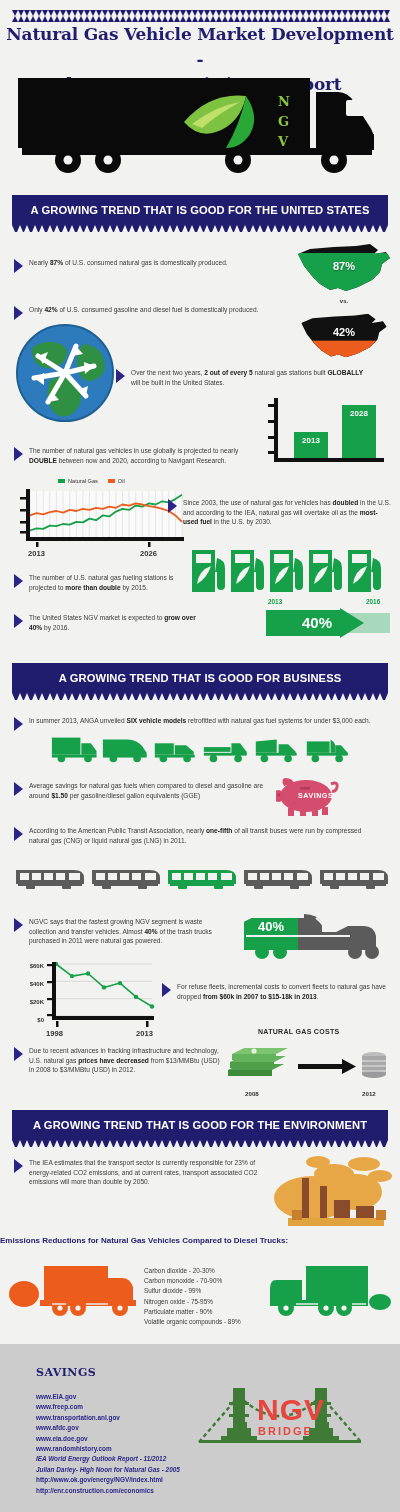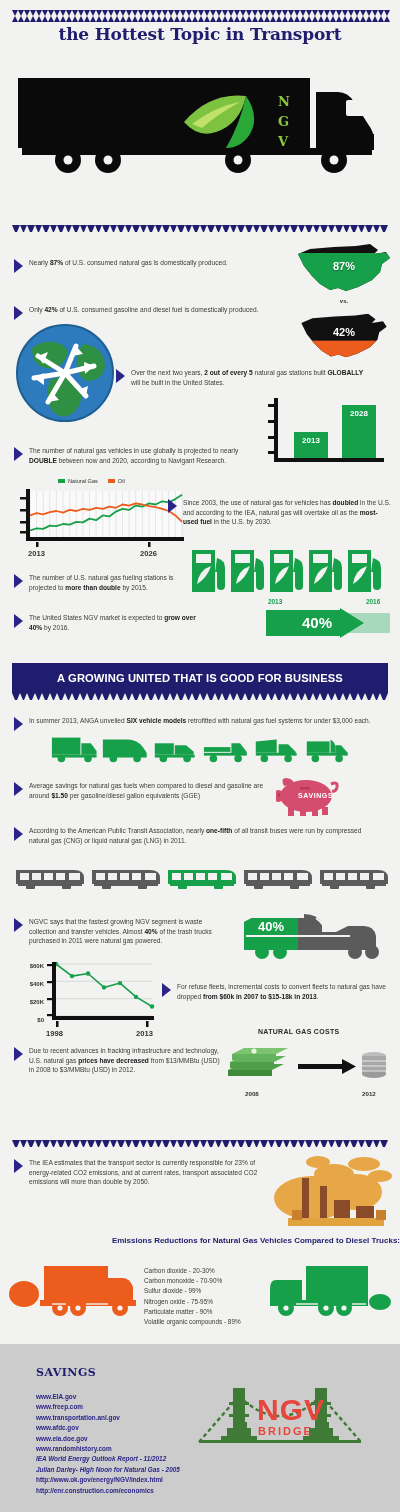--- a/index.html
+++ b/index.html
@@ -126,21 +126,21 @@
 
   
   .moneyrow { position: absolute; }
   .ngc-title {
     position: absolute; font-size: 7px; font-weight: bold; color: #2a2a2a; letter-spacing: .3px;
   }
   .yrlab { position: absolute; font-size: 6.2px; font-weight: bold; color: #333; }
 
   
   .emtitle {
-    position: absolute; width: 100%; text-align: right;
+    position: absolute; width: 100%; text-align: left;
     font-size: 8px; font-weight: bold; color: #201d6e;
   }
   .emlist { position: absolute; font-size: 6.4px; line-height: 10.2px; color: #3a3a3a; }
 
   
   .footer {
     position: absolute; left: 0; top: 1344px; width: 400px; height: 168px;
     background: #cccccc;
   }
   .sources-h {
@@ -220,20 +220,21 @@
       <i style="flex: 0 0 6px; height: 6px; border-left: 3px solid transparent; border-right: 3px solid transparent; border-bottom: 6px solid rgb(32, 29, 110);"></i>
       <i style="flex: 0 0 6px; height: 6px; border-left: 3px solid transparent; border-right: 3px solid transparent; border-bottom: 6px solid rgb(32, 29, 110);"></i>
       <i style="flex: 0 0 6px; height: 6px; border-left: 3px solid transparent; border-right: 3px solid transparent; border-bottom: 6px solid rgb(32, 29, 110);"></i>
       <i style="flex: 0 0 6px; height: 6px; border-left: 3px solid transparent; border-right: 3px solid transparent; border-bottom: 6px solid rgb(32, 29, 110);"></i>
       <i style="flex: 0 0 6px; height: 6px; border-left: 3px solid transparent; border-right: 3px solid transparent; border-bottom: 6px solid rgb(32, 29, 110);"></i>
       <i style="flex: 0 0 6px; height: 6px; border-left: 3px solid transparent; border-right: 3px solid transparent; border-bottom: 6px solid rgb(32, 29, 110);"></i>
       <i style="flex: 0 0 6px; height: 6px; border-left: 3px solid transparent; border-right: 3px solid transparent; border-bottom: 6px solid rgb(32, 29, 110);"></i>
     </div>
 
   <div class="title">
+    <div>Natural Gas Vehicle Market Development -</div>
     <div>the Hottest Topic in Transport</div>
   </div>
 
   <div class="hero">
     <svg viewBox="0 0 372 104" width="372" height="104">
       <g fill="#0a0a0a">
 
         <rect x="2" y="2" width="292" height="70"></rect>
 
         <path d="M300 16 h22 q10 0 16 10 l14 22 q6 8 6 16 v8 h-58 z"></path>
@@ -260,20 +261,23 @@
         <path d="M176 48 q24 -18 48 -22 q-22 12 -38 26 z" fill="#bfe06a"></path>
       </g>
       <g fill="#8dc63f" font-family="DejaVu Serif, serif" font-weight="bold" font-size="13">
         <text x="262" y="30">N</text>
           <text x="262" y="50">G</text>
           <text x="262" y="70">V</text>
       </g>
     </svg>
   </div>
 
+  <div class="band" style="top:195px;">
+    <span>A GROWING TREND THAT IS GOOD FOR THE UNITED STATES</span>
+  </div>
   <div class="band-teeth" style="top:225px;" id="teeth1">
       <i></i>
       <i></i>
       <i></i>
       <i></i>
       <i></i>
       <i></i>
       <i></i>
       <i></i>
       <i></i>
@@ -550,21 +554,21 @@
   <div class="arrowlab" style="top:598px; left:366px;">2016</div>
   <div class="arrowwrap" style="top:608px; left:266px; width:124px; height:30px;">
     <svg viewBox="0 0 124 30" width="124" height="30">
       <rect x="0" y="5" width="124" height="20" fill="#a9d9bd"></rect>
       <path d="M0 2 h74 v-2 l24 15 l-24 15 v-2 h-74 z" fill="#17a04a"></path>
     </svg>
     <div class="arrowpct" style="top:6px; left:36px;">40%</div>
   </div>
 
   <div class="band" style="top:663px;">
-    <span>A GROWING UNITED THAT IS GOOD FOR BUSINESS</span>
+    <span>A GROWING TREND THAT IS GOOD FOR BUSINESS</span>
   </div>
   <div class="band-teeth" style="top:693px;" id="teeth2">
       <i></i>
       <i></i>
       <i></i>
       <i></i>
       <i></i>
       <i></i>
       <i></i>
       <i></i>
@@ -888,20 +892,23 @@
           <line x1="140" y1="19" x2="164" y2="19"></line>
           <line x1="140" y1="24" x2="164" y2="24"></line>
           <line x1="140" y1="29" x2="164" y2="29"></line>
         </g>
       </g>
     </svg>
   </div>
   <div class="yrlab" style="top:1090px; left:245px;">2008</div>
   <div class="yrlab" style="top:1090px; left:362px;">2012</div>
 
+  <div class="band" style="top:1110px;">
+    <span>A GROWING TREND THAT IS GOOD FOR THE ENVIRONMENT</span>
+  </div>
   <div class="band-teeth" style="top:1140px;" id="teeth3">
       <i></i>
       <i></i>
       <i></i>
       <i></i>
       <i></i>
       <i></i>
       <i></i>
       <i></i>
       <i></i>

